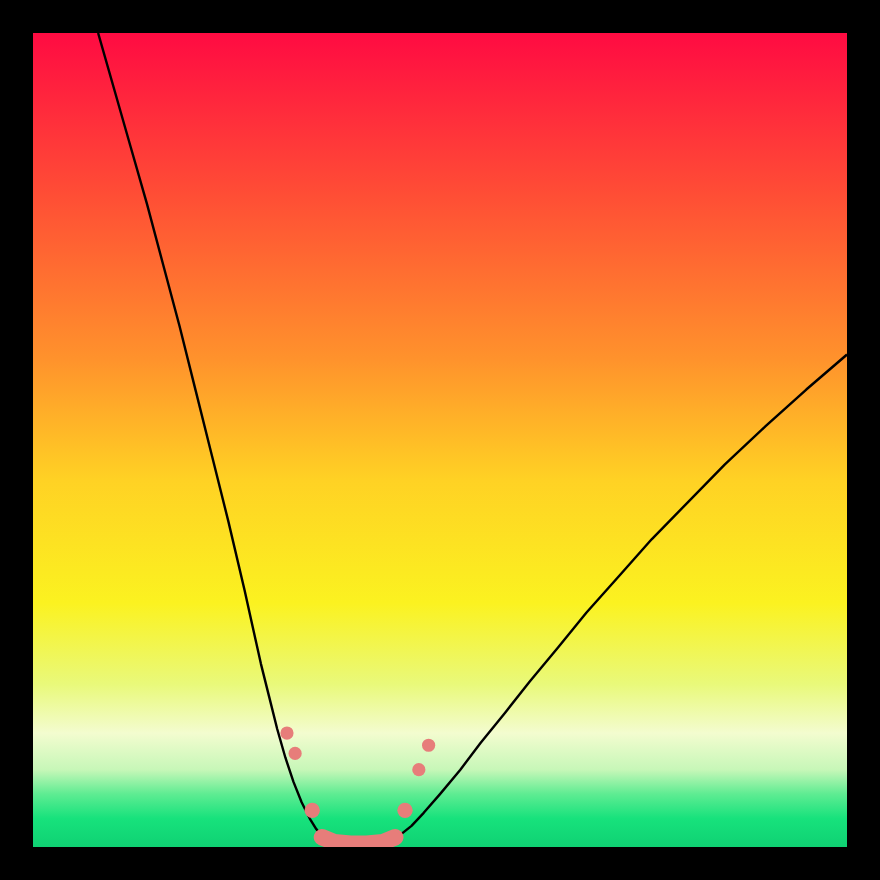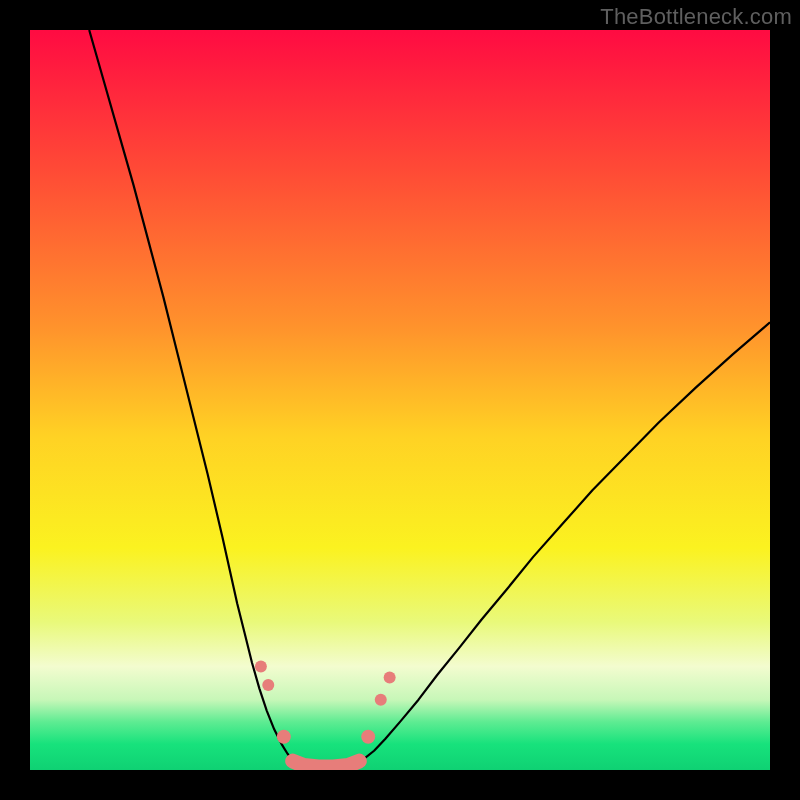--- a/index.html
+++ b/index.html
@@ -5,21 +5,20 @@
   html,body{margin:0;padding:0;width:800px;height:800px;background:#000;overflow:hidden;font-family:Arial,Helvetica,sans-serif}
   .stage{position:relative;width:800px;height:800px;background:#000}
   .plot{position:absolute;left:30px;top:30px;width:740px;height:740px;overflow:hidden}
   .watermark{position:absolute;top:4px;right:8px;color:#5f5f5f;font-size:22px;letter-spacing:.2px;font-weight:400}
   svg{display:block}
 </style>
 </head>
 <body>
 <div class="stage">
 
-  <div class="watermark">TheBottleneck.com</div>
 
   <div class="plot">
     <svg id="svg" width="740" height="740" viewBox="0 0 740 740">
         <defs>
           <linearGradient id="bg" x1="0" y1="0" x2="0" y2="1">
             <stop offset="0%" stop-color="#ff0b42"></stop>
             <stop offset="20%" stop-color="#ff4e35"></stop>
             <stop offset="40%" stop-color="#ff922c"></stop>
             <stop offset="55.00000000000001%" stop-color="#ffd224"></stop>
             <stop offset="70%" stop-color="#fbf220"></stop>

